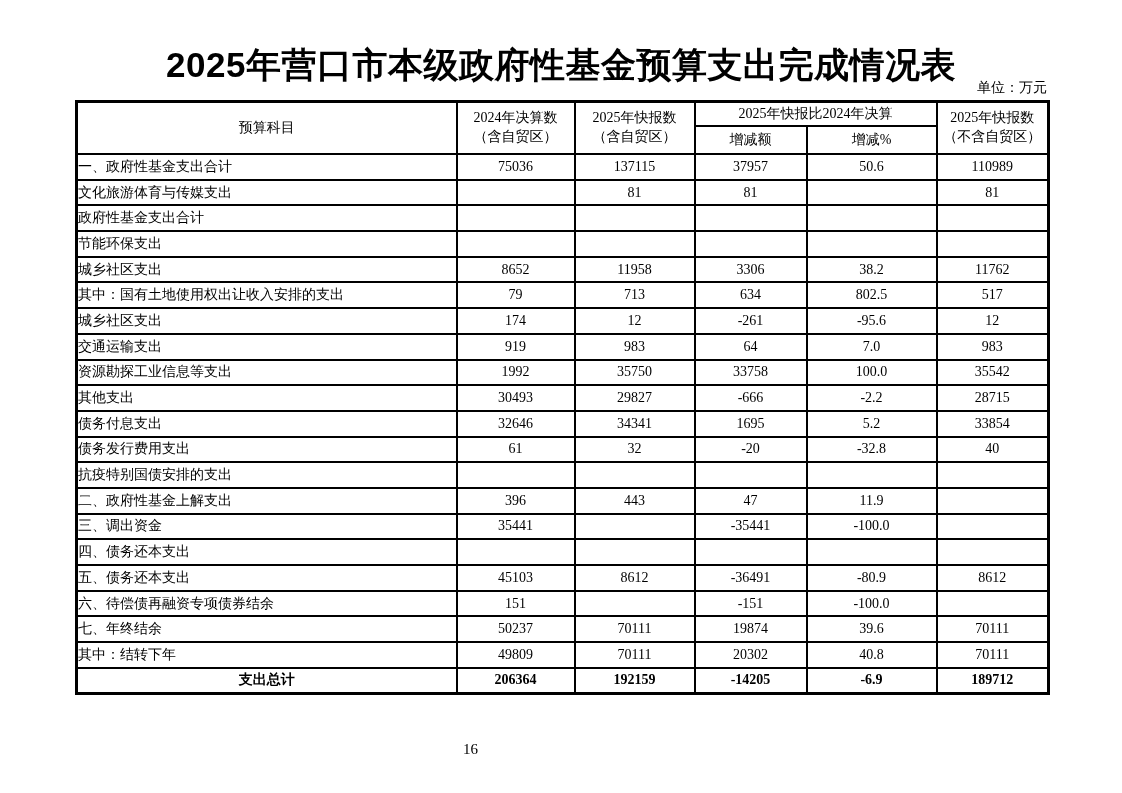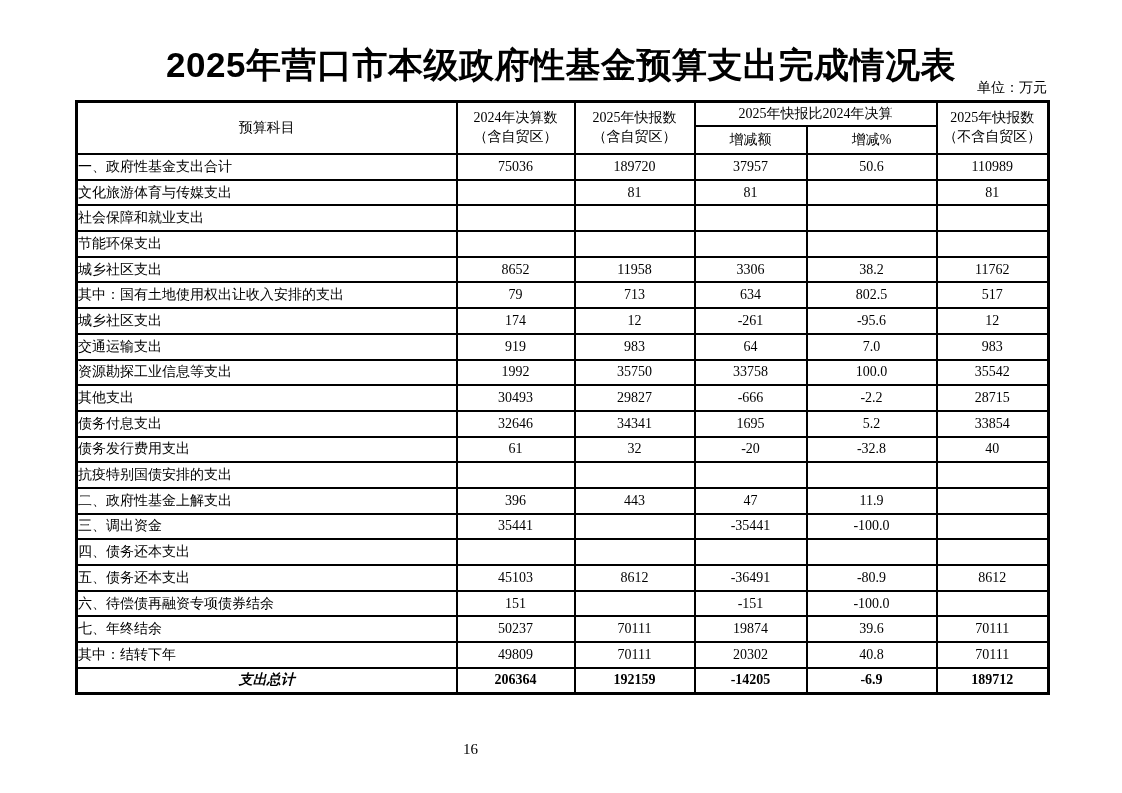--- a/index.html
+++ b/index.html
@@ -64,21 +64,21 @@
     line-height: 1.35;
   }
   tr.hdr-top th { height: 22px; }
   tr.hdr-sub th { height: 26px; }
   table.budget tbody tr { height: 25.7px; }
   td.subject { text-align: left; }
   td.num { text-align: center; }
   .indent-0 { padding-left: 4px; margin-left: 16px; }
   .indent-1 { padding-left: 30px; }
   .indent-2 { padding-left: 56px; }
-  td.center { text-align: center; padding-left: 0; font-style: italic; }
+  td.center { text-align: center; padding-left: 0; }
   tr.total-row td { font-weight: 700; }
   .page-number {
     position: absolute;
     top: 741px;
     left: 0;
     width: 941px;
     text-align: center;
     font-size: 15px;
   }
 </style>
@@ -108,35 +108,35 @@
       </tr>
       <tr class="hdr-sub">
         <th>增减额</th>
         <th>增减%</th>
       </tr>
     </thead>
     <tbody>
         <tr>
           <td class="subject indent-0">一、政府性基金支出合计</td>
           <td class="num">75036</td>
-          <td class="num">189720</td>
+          <td class="num">137115</td>
           <td class="num">37957</td>
           <td class="num">50.6</td>
           <td class="num">110989</td>
         </tr>
         <tr>
           <td class="subject indent-1">文化旅游体育与传媒支出</td>
           <td class="num"></td>
           <td class="num">81</td>
           <td class="num">81</td>
           <td class="num"></td>
           <td class="num">81</td>
         </tr>
         <tr>
-          <td class="subject indent-1">社会保障和就业支出</td>
+          <td class="subject indent-1">政府性基金支出合计</td>
           <td class="num"></td>
           <td class="num"></td>
           <td class="num"></td>
           <td class="num"></td>
           <td class="num"></td>
         </tr>
         <tr>
           <td class="subject indent-1">节能环保支出</td>
           <td class="num"></td>
           <td class="num"></td>

